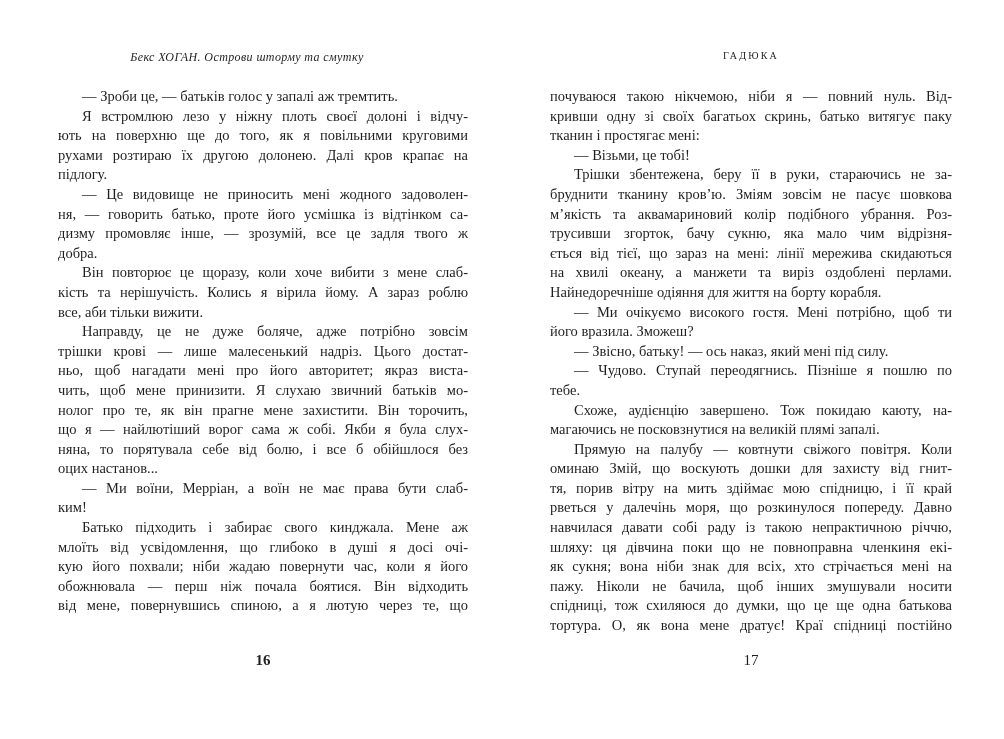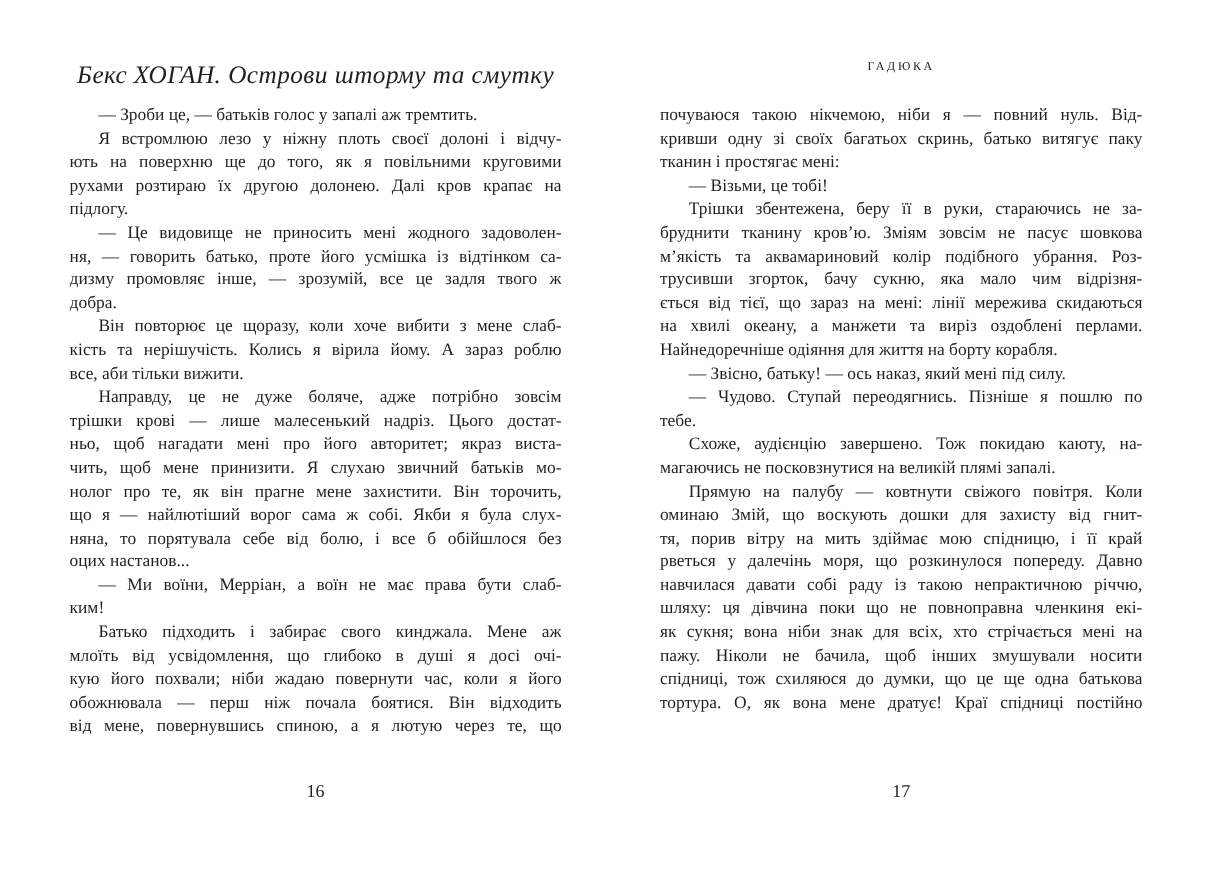--- a/index.html
+++ b/index.html
@@ -24,24 +24,24 @@
   .page-right { left: 502px; width: 502px; }
 
   .running-header {
     position: absolute;
     top: 50px;
     text-align: center;
     white-space: nowrap;
     overflow: hidden;
   }
   .running-header-left {
-    left: 58px;
+    left: 42px;
     width: 410px;
     font-style: italic;
-    font-size: 21px;
+    font-size: 12px;
     letter-spacing: 0.4px;
   }
   .running-header-right {
     left: 48px;  
     width: 402px;
     font-size: 10px;
     letter-spacing: 2.2px;
   }
 
   .text-block {
@@ -68,21 +68,21 @@
   .line.indent {
     text-indent: 24px;
   }
 
   .page-number {
     position: absolute;
     top: 652px;
     text-align: center;
     font-size: 15px;
   }
-  .page-number-left  { left: 58px; width: 410px; }
+  .page-number-left  { left: 58px; width: 410px; font-weight: bold; }
   .page-number-right { left: 48px; width: 402px; }
 </style>
 </head>
 <body style="background: rgb(255, 255, 255); color: rgb(31, 31, 31);">
 
 <div>
 
   <section class="page page-left">
     <div class="running-header running-header-left">Бекс ХОГАН. Острови шторму та смутку</div>
     <div class="text-block text-block-left" id="left-text">
@@ -145,20 +145,24 @@
         <div class="paragraph">
           <div class="line fill indent">Трішки збентежена, беру її в руки, стараючись не за-</div>
           <div class="line fill">бруднити тканину кров’ю. Зміям зовсім не пасує шовкова</div>
           <div class="line fill">м’якість та аквамариновий колір подібного убрання. Роз-</div>
           <div class="line fill">трусивши згорток, бачу сукню, яка мало чим відрізня-</div>
           <div class="line fill">ється від тієї, що зараз на мені: лінії мережива скидаються</div>
           <div class="line fill">на хвилі океану, а манжети та виріз оздоблені перлами.</div>
           <div class="line">Найнедоречніше одіяння для життя на борту корабля.</div>
         </div>
         <div class="paragraph">
+          <div class="line fill indent">— Ми очікуємо високого гостя. Мені потрібно, щоб ти</div>
+          <div class="line">його вразила. Зможеш?</div>
+        </div>
+        <div class="paragraph">
           <div class="line indent">— Звісно, батьку! — ось наказ, який мені під силу.</div>
         </div>
         <div class="paragraph">
           <div class="line fill indent">— Чудово. Ступай переодягнись. Пізніше я пошлю по</div>
           <div class="line">тебе.</div>
         </div>
         <div class="paragraph">
           <div class="line fill indent">Схоже, аудієнцію завершено. Тож покидаю каюту, на-</div>
           <div class="line">магаючись не посковзнутися на великій плямі запалі.</div>
         </div>

